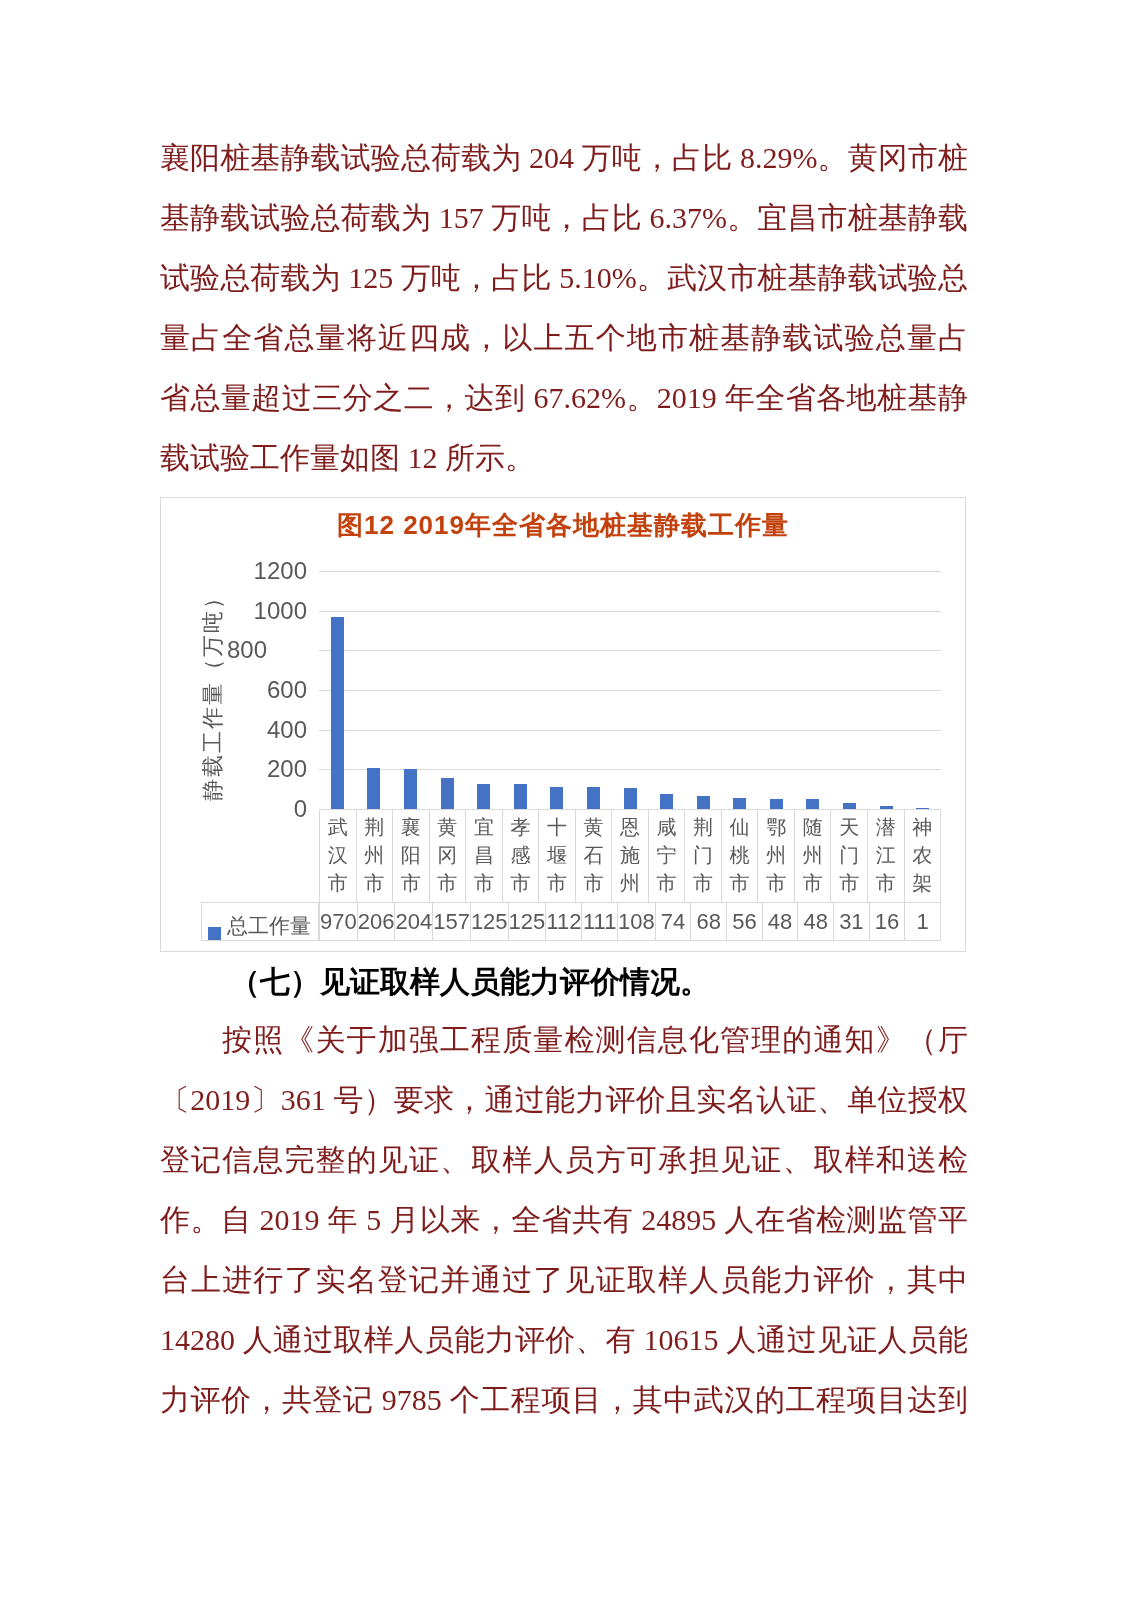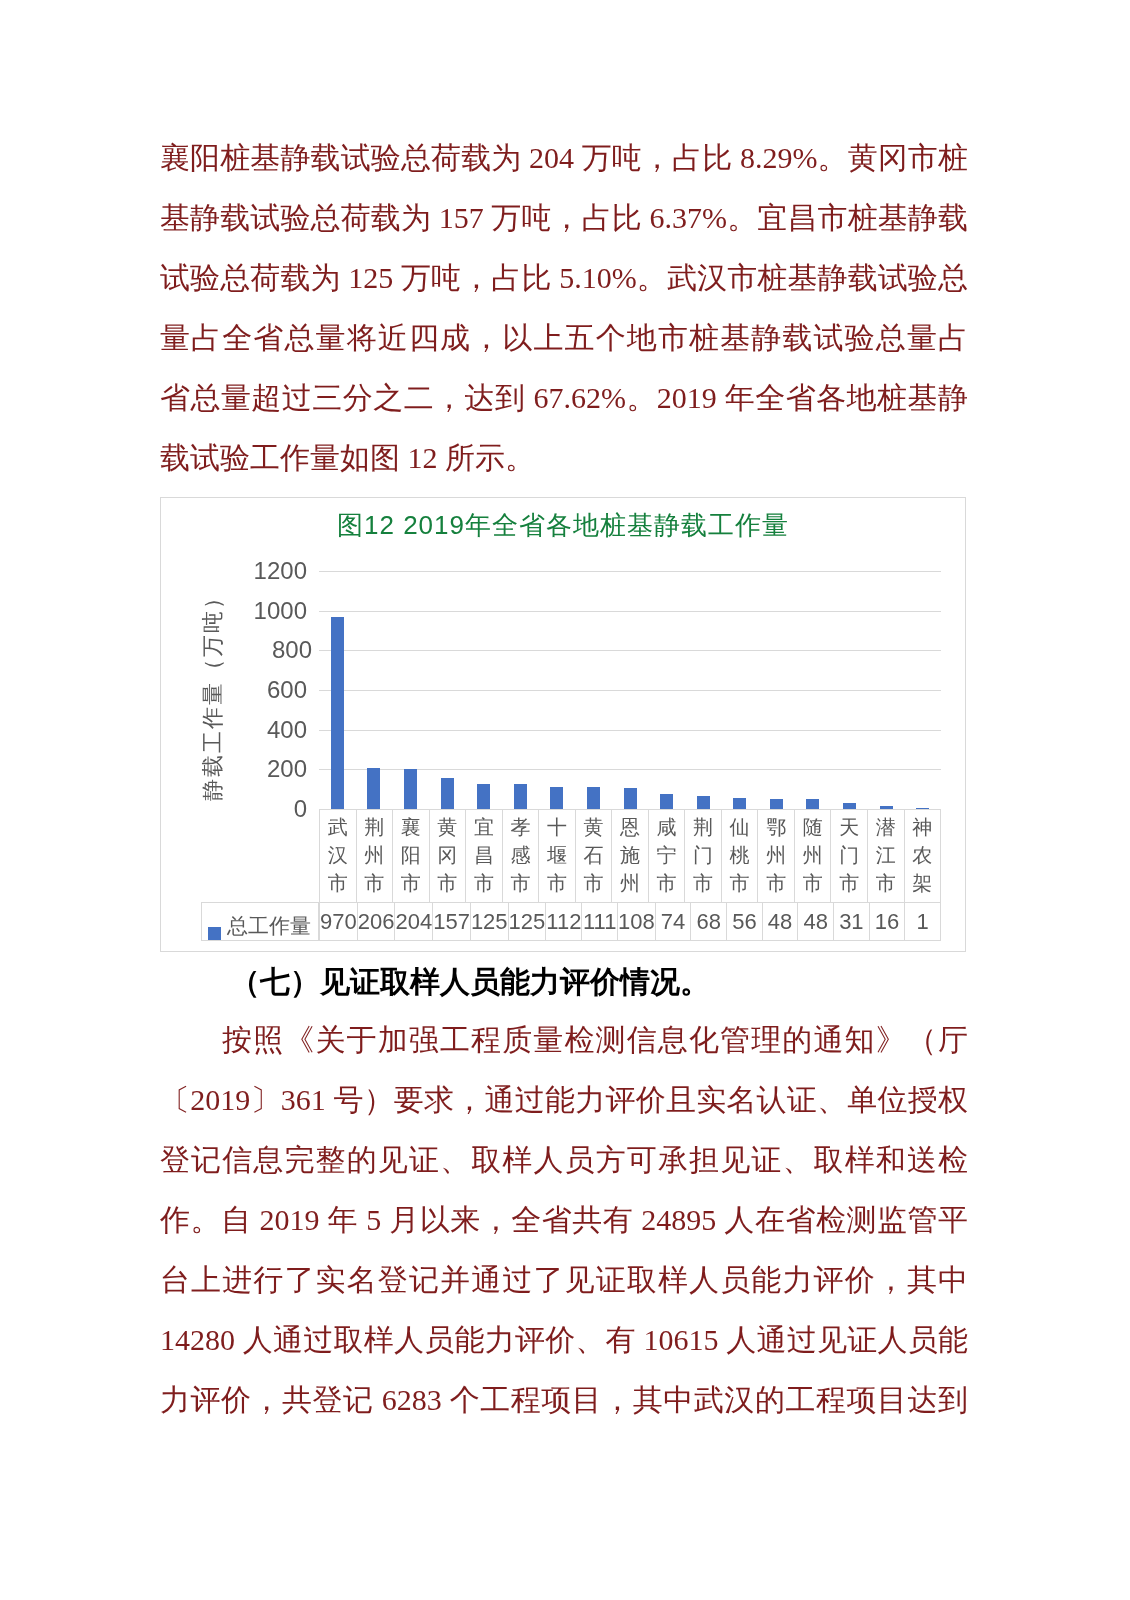--- a/index.html
+++ b/index.html
@@ -23,21 +23,21 @@
     font-family:"Liberation Serif","DejaVu Serif",serif;
   }
   
   .chartbox{
     position:absolute;left:160px;top:497px;width:806px;height:455px;
     border:1px solid #d9d9d9;background:#ffffff;box-sizing:border-box;
     font-family:"Liberation Sans","DejaVu Sans",sans-serif;
   }
   .chart-title{
     position:absolute;left:0;top:10px;width:100%;
-    text-align:center;font-size:26px;font-weight:400;color:#15803d;
+    text-align:center;font-size:26px;font-weight:700;color:#c2410c;
     letter-spacing:1px;
   }
   .y-axis-title{
     position:absolute;left:-78px;top:180px;width:260px;height:30px;
     transform:rotate(-90deg);transform-origin:center center;
     text-align:center;font-size:22px;color:#595959;letter-spacing:2px;
   }
   .plot{position:absolute;left:158px;top:73px;width:622px;height:238px;}
   .gridline{position:absolute;left:0;width:100%;height:0;border-top:1px solid #d9d9d9;}
   .ytick{
@@ -111,21 +111,21 @@
         <div class="bar" style="left: 414.265px; height: 11.1067px; background: rgb(68, 114, 196);"></div>
         <div class="bar" style="left: 450.853px; height: 9.52px; background: rgb(68, 114, 196);"></div>
         <div class="bar" style="left: 487.441px; height: 9.52px; background: rgb(68, 114, 196);"></div>
         <div class="bar" style="left: 524.029px; height: 6.14833px; background: rgb(68, 114, 196);"></div>
         <div class="bar" style="left: 560.618px; height: 3.17333px; background: rgb(68, 114, 196);"></div>
         <div class="bar" style="left: 597.206px; height: 1px; background: rgb(68, 114, 196);"></div>
       </div>
     <div id="yticks">
         <div class="ytick" style="top: 61px; right: 658px; left: auto;">1200</div>
         <div class="ytick" style="top: 100.667px; right: 658px; left: auto;">1000</div>
-        <div class="ytick" style="top: 140.333px; right: 653px; left: auto;">800</div>
+        <div class="ytick" style="top: 140.333px; right: 698px; left: auto;">800</div>
         <div class="ytick" style="top: 180px; right: 658px; left: auto;">600</div>
         <div class="ytick" style="top: 219.667px; right: 658px; left: auto;">400</div>
         <div class="ytick" style="top: 259.333px; right: 658px; left: auto;">200</div>
         <div class="ytick" style="top: 299px; right: 658px; left: auto;">0</div>
       </div>
     <div class="cat-row" id="catrow">
         <div class="cat-cell">武
 汉
 市</div>
         <div class="cat-cell">荆
@@ -204,17 +204,17 @@
 
   <div class="heading" style="top:952px;">（七）见证取样人员能力评价情况。</div>
 
   <div class="bodyblock" style="top:1010px;">
     <div class="tline indent">按照《关于加强工程质量检测信息化管理的通知》（厅字</div>
     <div class="tline">〔2019〕361 号）要求，通过能力评价且实名认证、单位授权</div>
     <div class="tline">登记信息完整的见证、取样人员方可承担见证、取样和送检工</div>
     <div class="tline">作。自 2019 年 5 月以来，全省共有 24895 人在省检测监管平</div>
     <div class="tline">台上进行了实名登记并通过了见证取样人员能力评价，其中有</div>
     <div class="tline">14280 人通过取样人员能力评价、有 10615 人通过见证人员能</div>
-    <div class="tline">力评价，共登记 6283 个工程项目，其中武汉的工程项目达到</div>
+    <div class="tline">力评价，共登记 9785 个工程项目，其中武汉的工程项目达到</div>
   </div>
 
 
 </div>
 
 </body></html>

